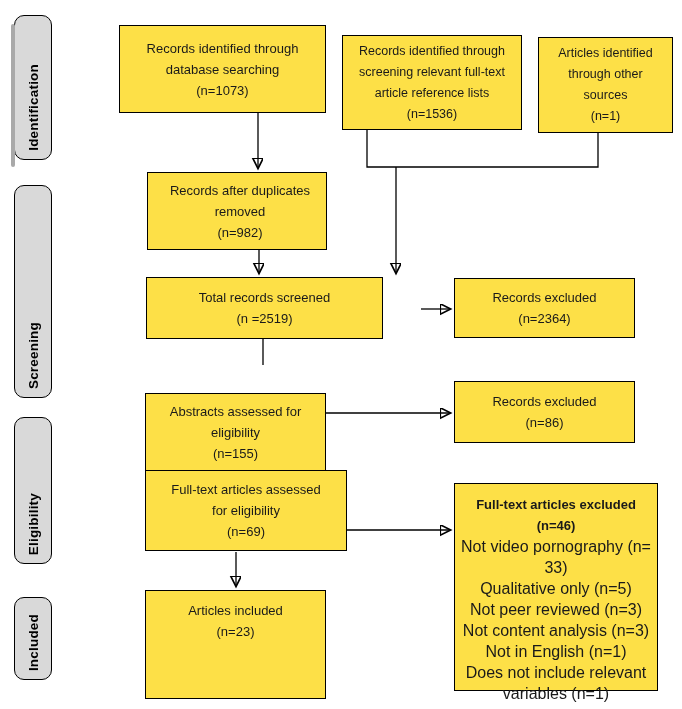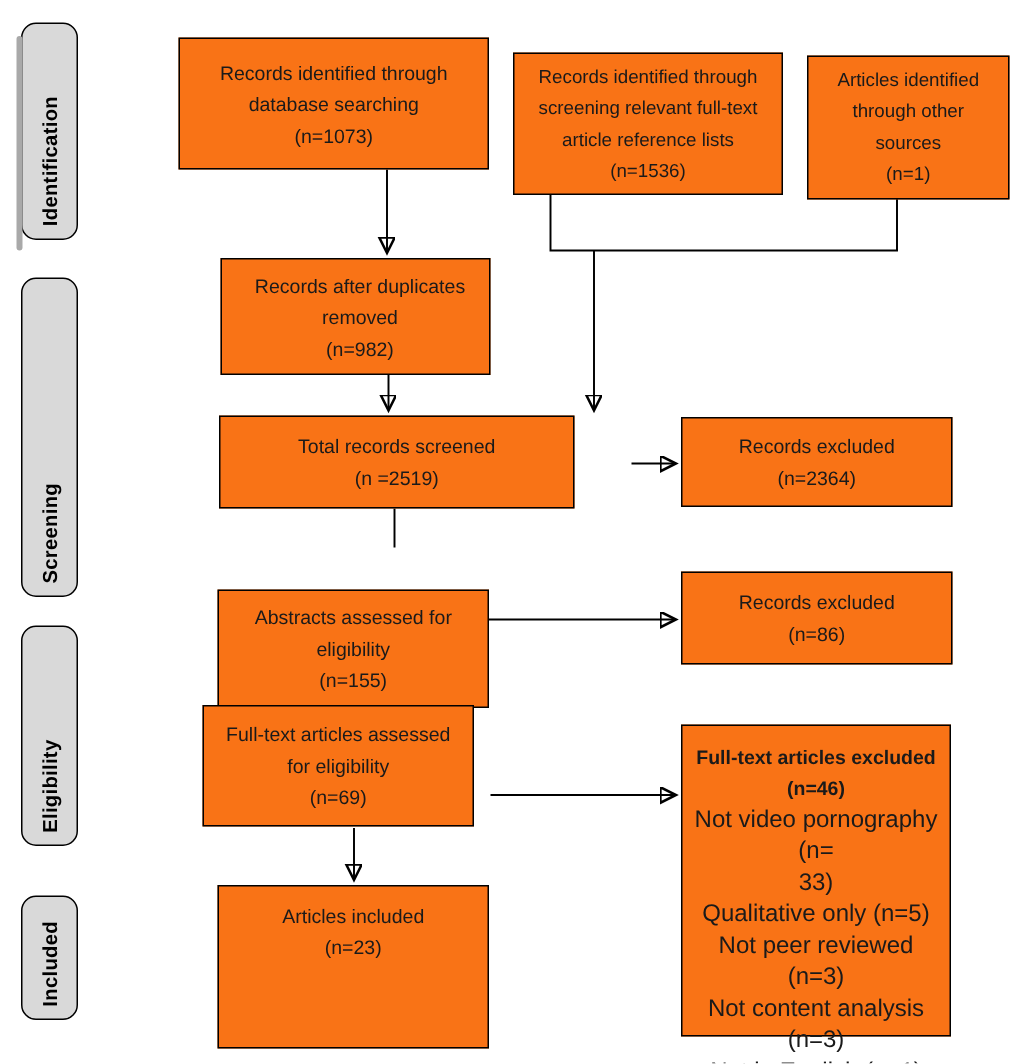--- a/index.html
+++ b/index.html
@@ -55,21 +55,21 @@
     left: -4px;
     top: 8px;
     width: 4px;
     height: 100%;
     background: #a9a9a9;
     border-radius: 2px;
   }
   
   .box {
     position: absolute;
-    background: #f97316;
+    background: #fde047;
     border: 1.4px solid #000000;
     box-sizing: border-box;
     display: flex;
     flex-direction: column;
     justify-content: center;
     align-items: center;
     text-align: center;
     font-size: 13px;
     line-height: 21px;
     white-space: pre-line;
@@ -153,26 +153,26 @@
   <div class="box" style="left:145px; top:365px; width:181px; height:79px;margin-top:28px;">
     <span>Abstracts assessed for
 eligibility
 (n=155)</span>
   </div>
   <div class="box" style="left:454px; top:381px; width:181px; height:62px;">
     <span>Records excluded
 (n=86)</span>
   </div>
 
-  <div class="box" style="left:135px; top:470px; width:181px; height:81px;">
+  <div class="box" style="left:145px; top:470px; width:202px; height:81px;">
     <span>Full-text articles assessed
 for eligibility
 (n=69)</span>
   </div>
-  <div class="box" style="left:454px; top:483px; width:180px; height:208px; justify-content:flex-start; padding-top:10px;">
+  <div class="box" style="left:454px; top:483px; width:204px; height:208px; justify-content:flex-start; padding-top:10px;">
     <span class="title">Full-text articles excluded
 (n=46)</span>
     <span class="body">Not video pornography (n=
 33)
 Qualitative only (n=5)
 Not peer reviewed (n=3)
 Not content analysis (n=3)
 Not in English (n=1)
 Does not include relevant
 variables (n=1)</span>

